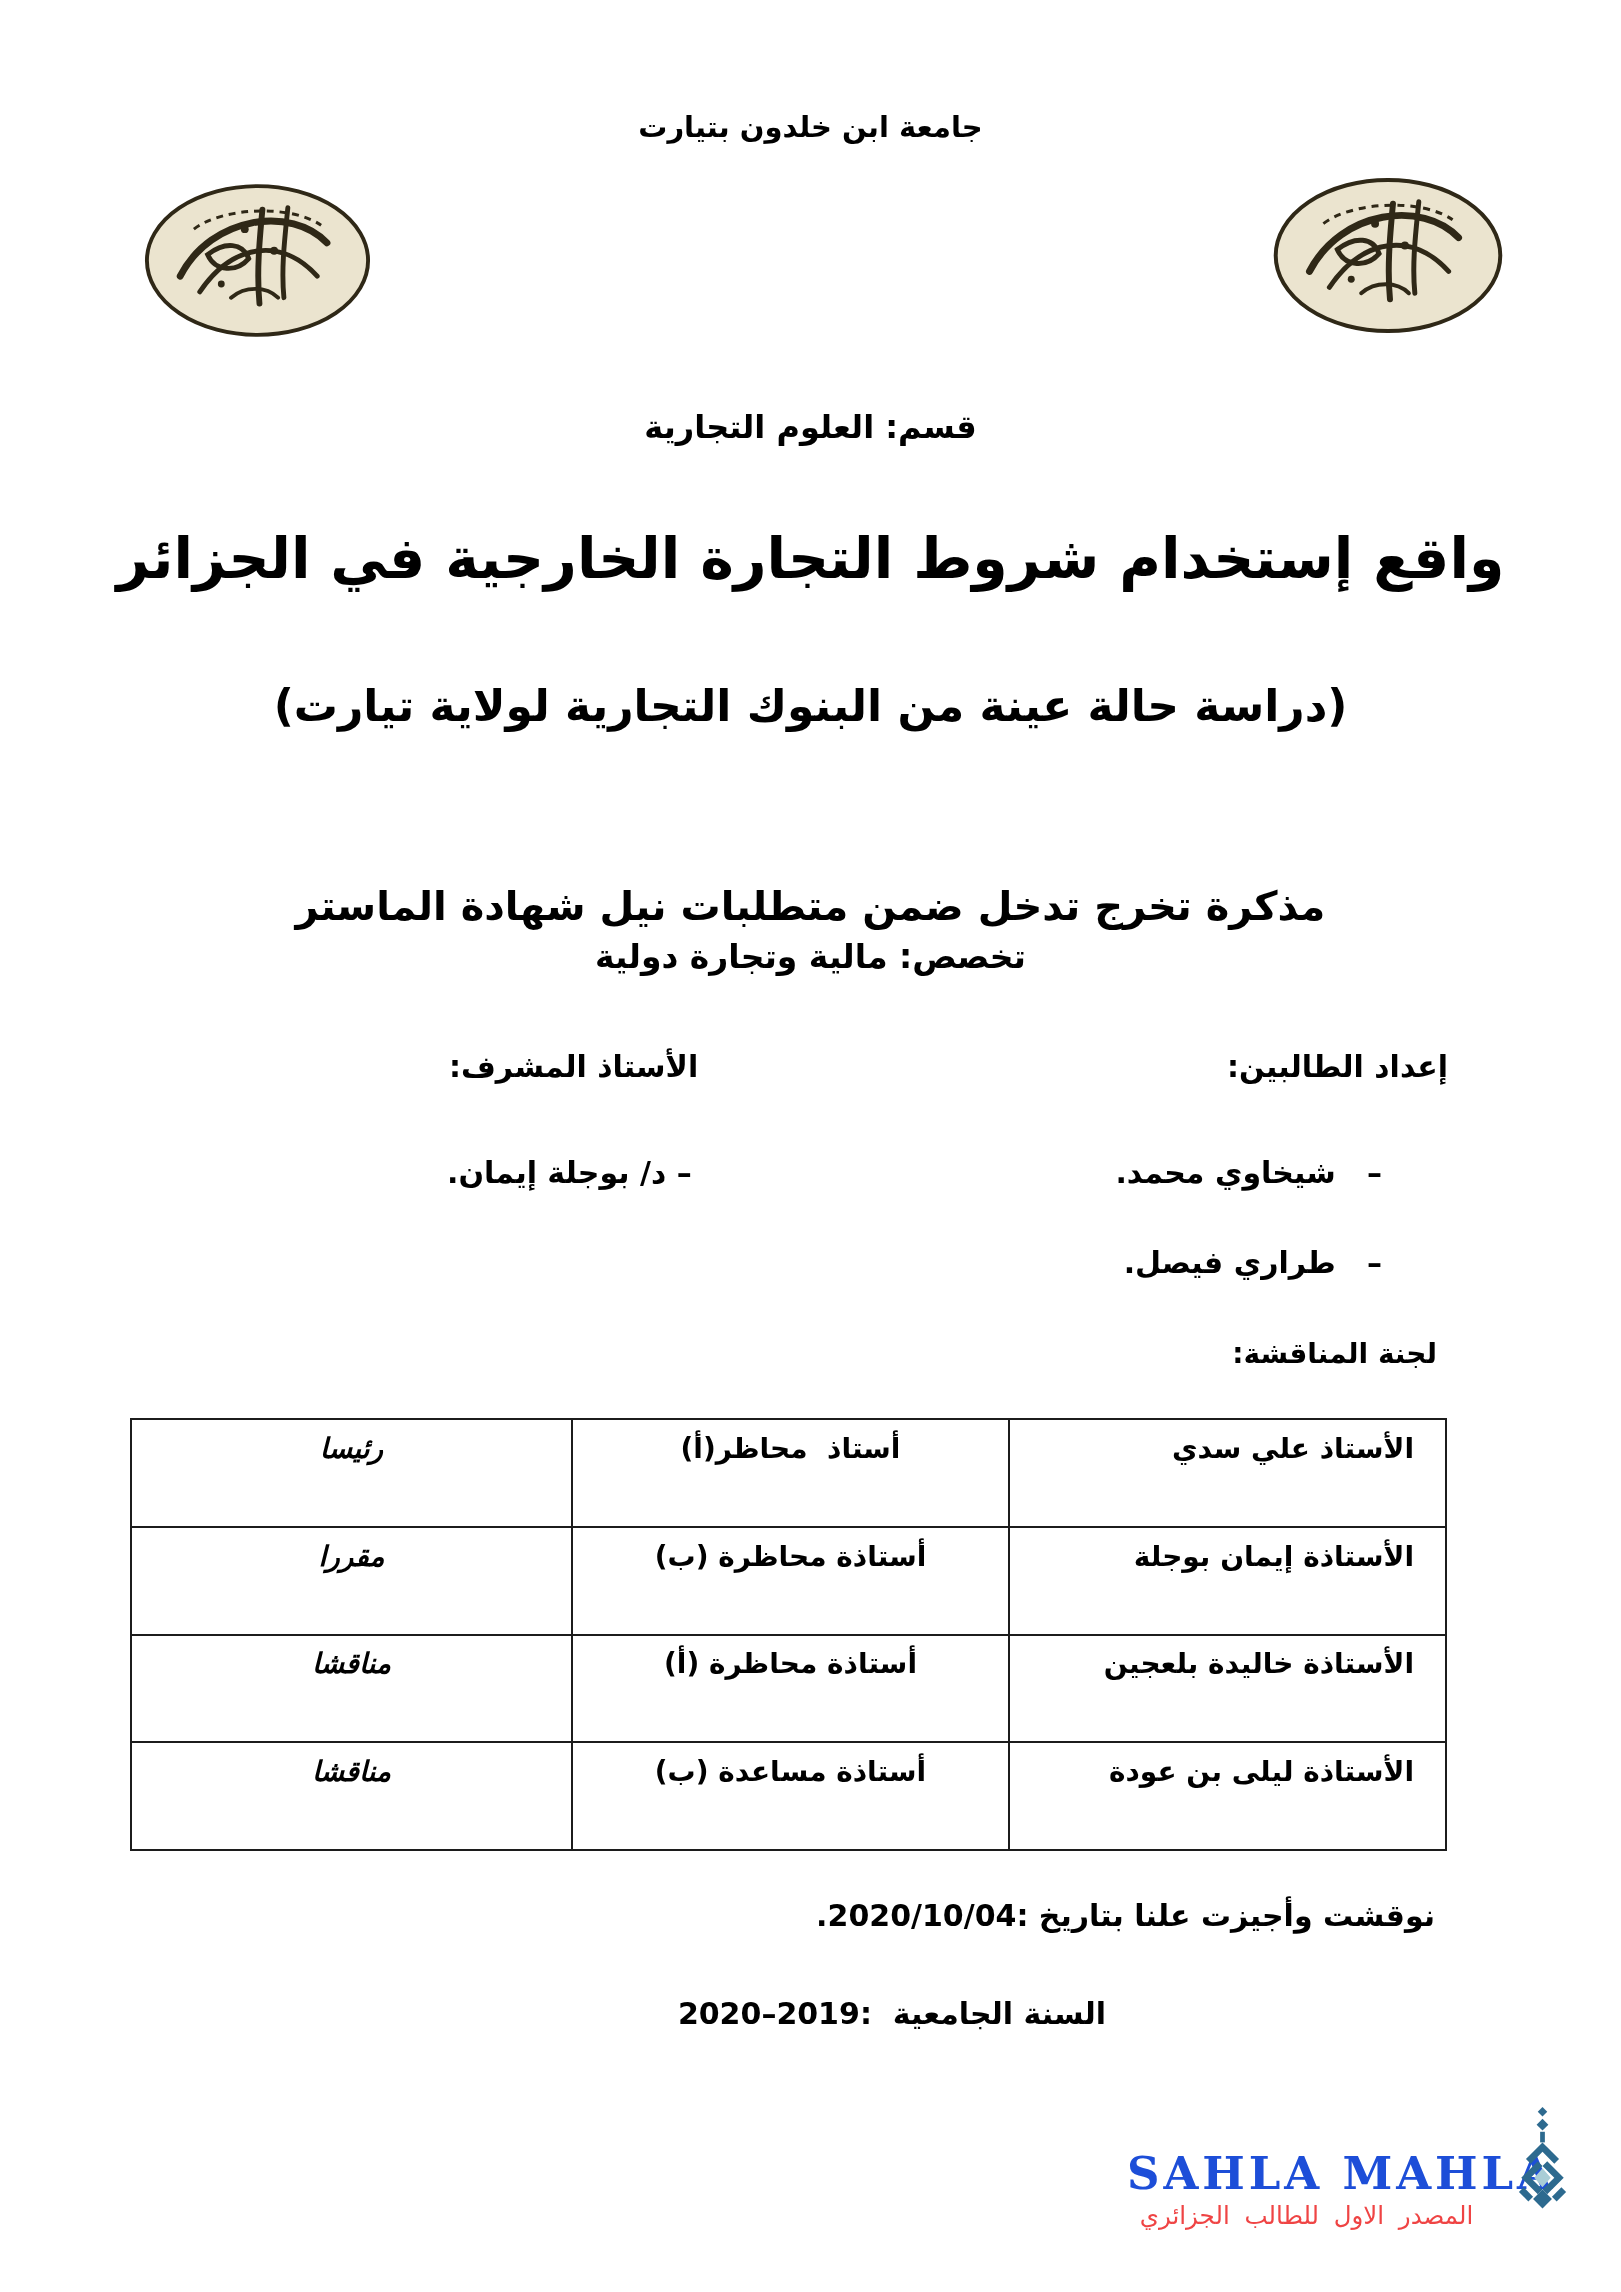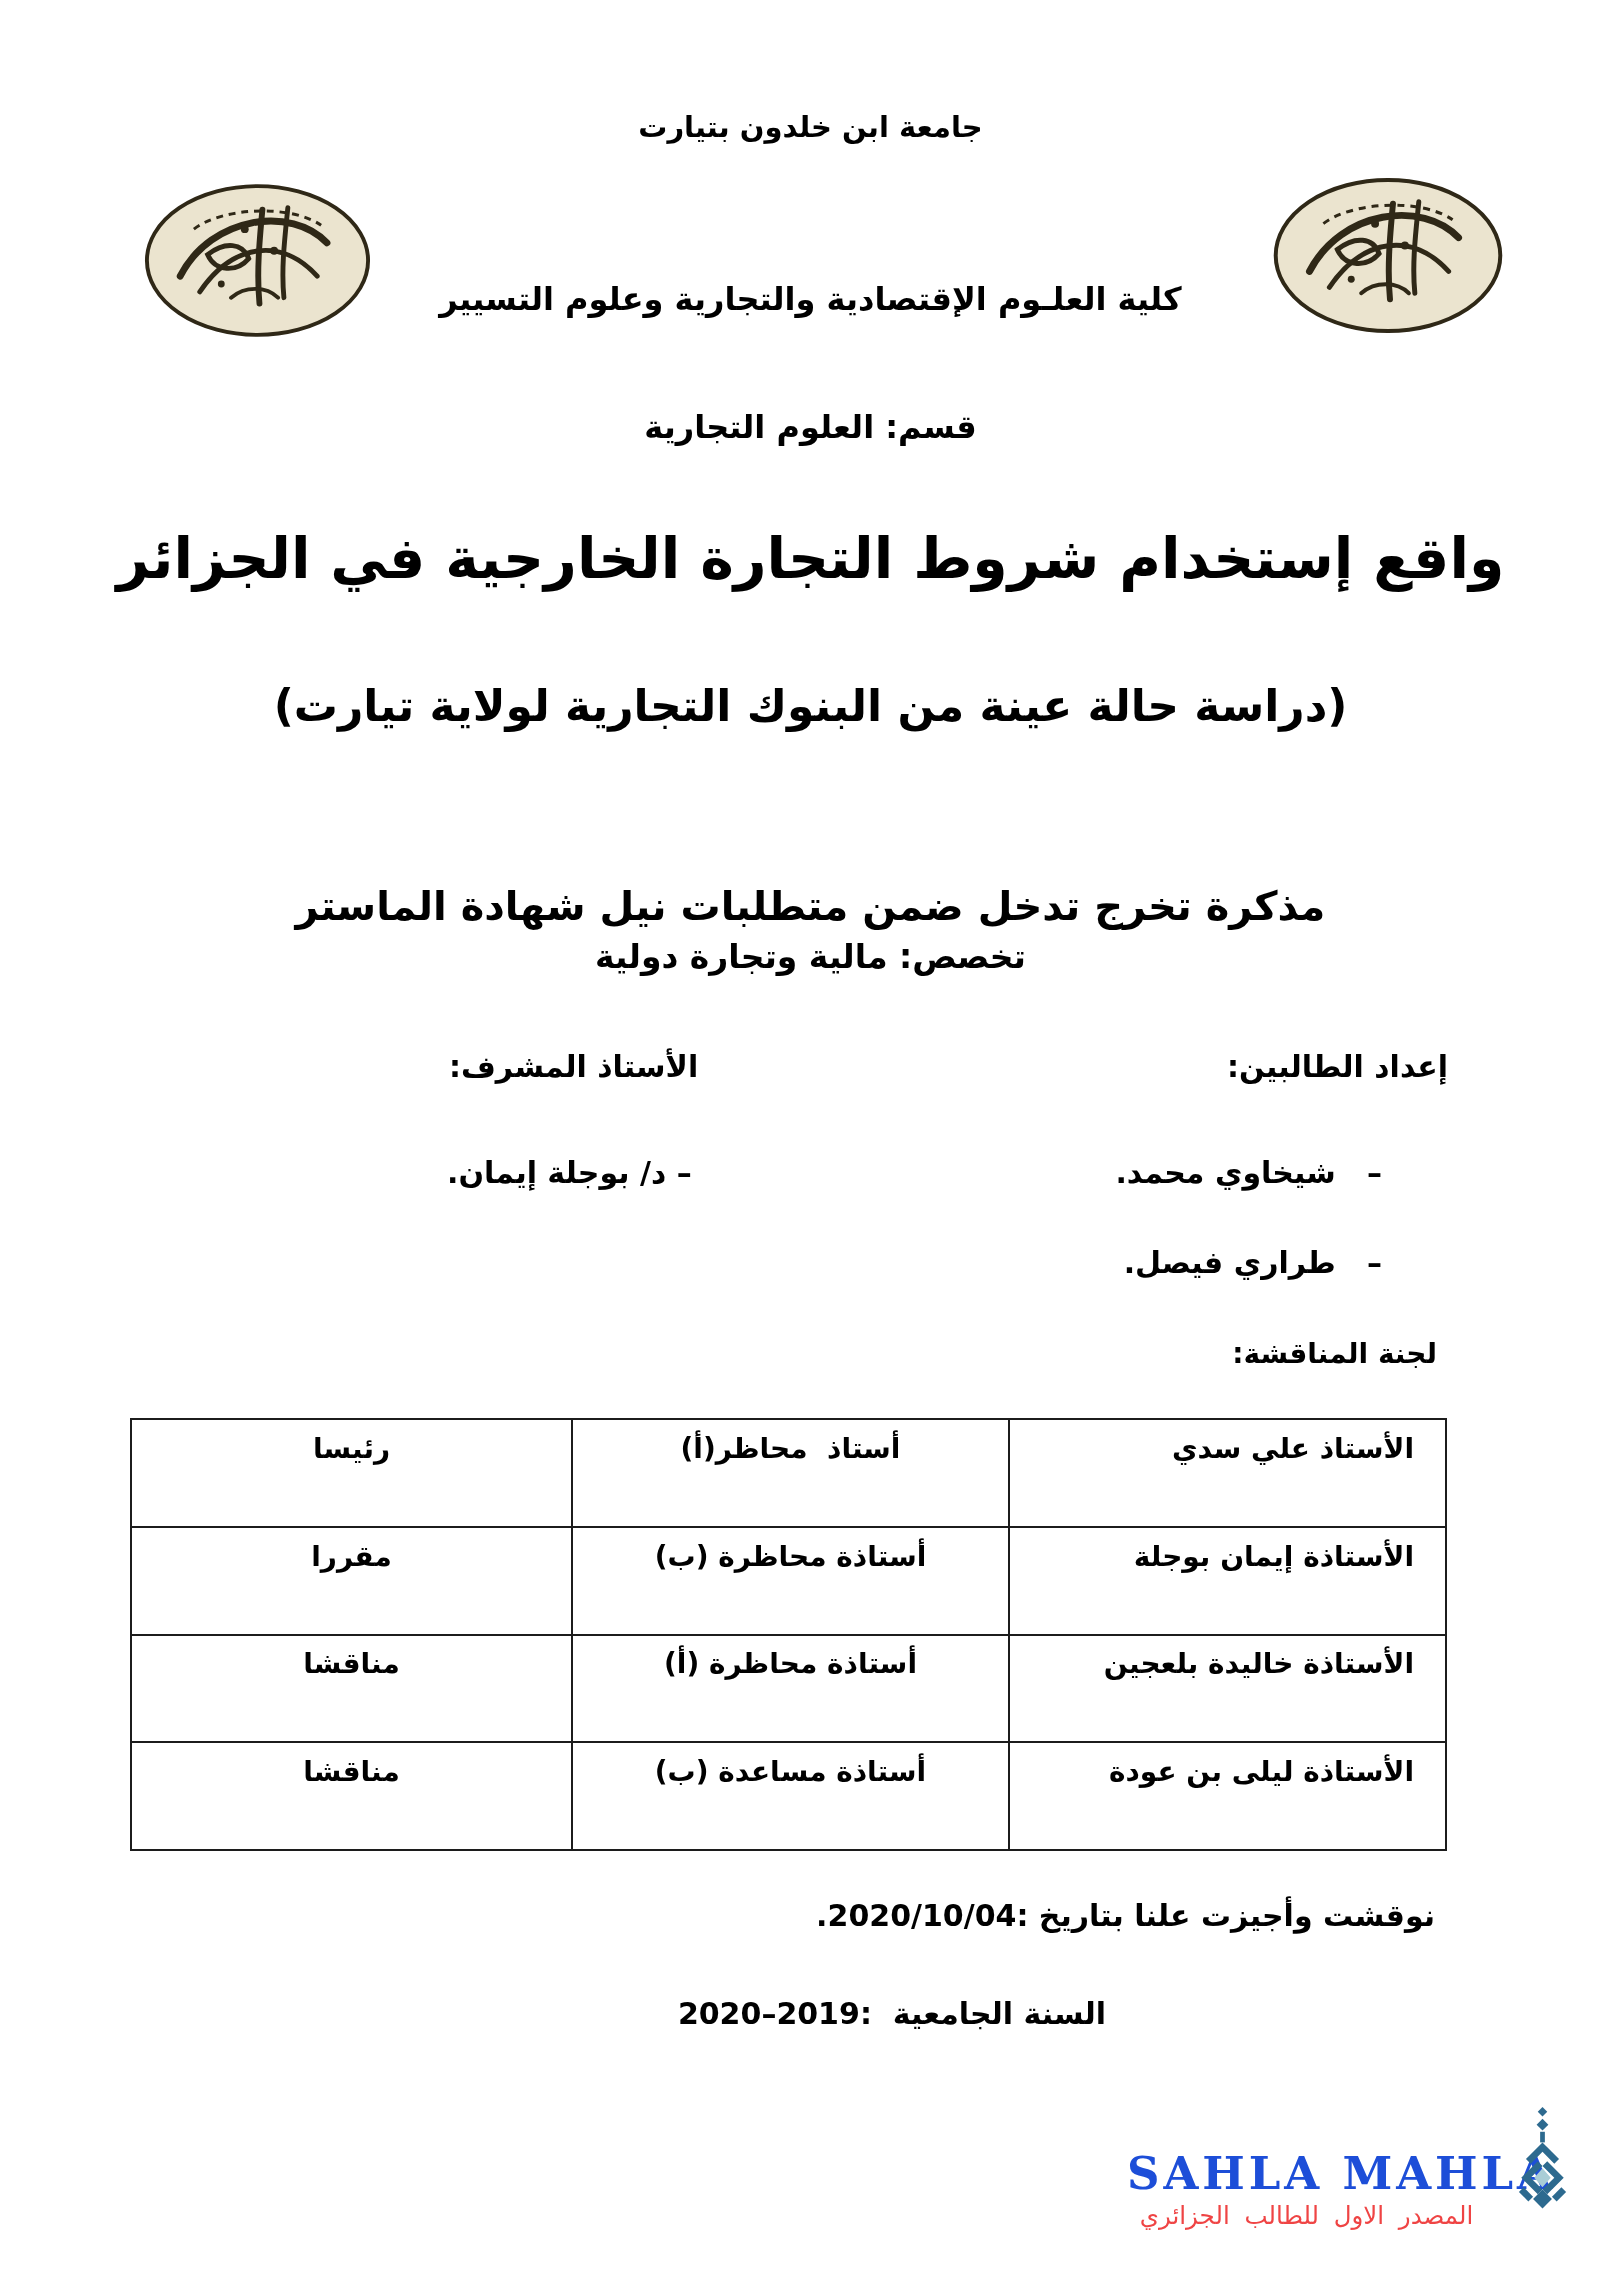--- a/index.html
+++ b/index.html
@@ -47,21 +47,21 @@
     border:2px solid #1c1c1c;
     height:93px;vertical-align:top;
     font-size:28px;font-weight:bold;
     padding-top:11.8px;
   }
   .committee-table col.c-name{width:437px;}
   .committee-table col.c-rank{width:437px;}
   .committee-table col.c-role{width:441px;}
   td.cell-name{text-align:right;padding-right:31px;}
   td.cell-rank{text-align:center;}
-  td.cell-role{text-align:center;}
+  td.cell-role{text-align:center;font-style:italic;}
 
   .defense-date{top:1898px;right:186px;font-size:30px;}
   .academic-year{top:1996px;left:642px;width:500px;text-align:center;font-size:30px;}
 
   .brand-text{
     left:1127px;top:2147px;
     font-family:"DejaVu Serif",serif;font-weight:bold;
     font-size:45px;letter-spacing:3.9px;direction:ltr;
   }
   .brand-tagline{
@@ -101,21 +101,20 @@
       <path d="M66 74 C84 60, 102 62, 108 78 C96 92, 74 92, 66 74 Z" fill="none" stroke="currentColor" stroke-width="5"></path>
       <path d="M90 118 C104 106, 126 106, 138 118" fill="none" stroke="currentColor" stroke-width="4" stroke-linecap="round"></path>
       <circle cx="104" cy="48" r="4" fill="currentColor"></circle>
       <circle cx="134" cy="70" r="4" fill="currentColor"></circle>
       <circle cx="80" cy="104" r="3.5" fill="currentColor"></circle>
       <path d="M52 48 C80 26, 150 22, 182 44" fill="none" stroke="currentColor" stroke-width="3" stroke-dasharray="7 6"></path>
     </svg>
   </div>
 
   <div class="abs ctr b line-university">جامعة ابن خلدون بتيارت</div>
-  <div class="abs ctr b line-faculty">كلية العلـوم الإقتصادية والتجارية وعلوم التسيير</div>
   <div class="abs ctr b line-department">قسم: العلوم التجارية</div>
 
   <div class="abs ctr b line-title">واقع إستخدام شروط التجارة الخارجية في الجزائر</div>
   <div class="abs ctr b line-subtitle">(دراسة حالة عينة من البنوك التجارية لولاية تيارت)</div>
   <div class="abs ctr b line-thesis">مذكرة تخرج تدخل ضمن متطلبات نيل شهادة الماستر</div>
   <div class="abs ctr b line-spec">تخصص: مالية وتجارة دولية</div>
 
   <div class="abs b students-label">إعداد الطالبين:</div>
   <div class="abs b supervisor-label">الأستاذ المشرف:</div>
   <div class="abs b pre student-1">–   شيخاوي محمد.</div>

